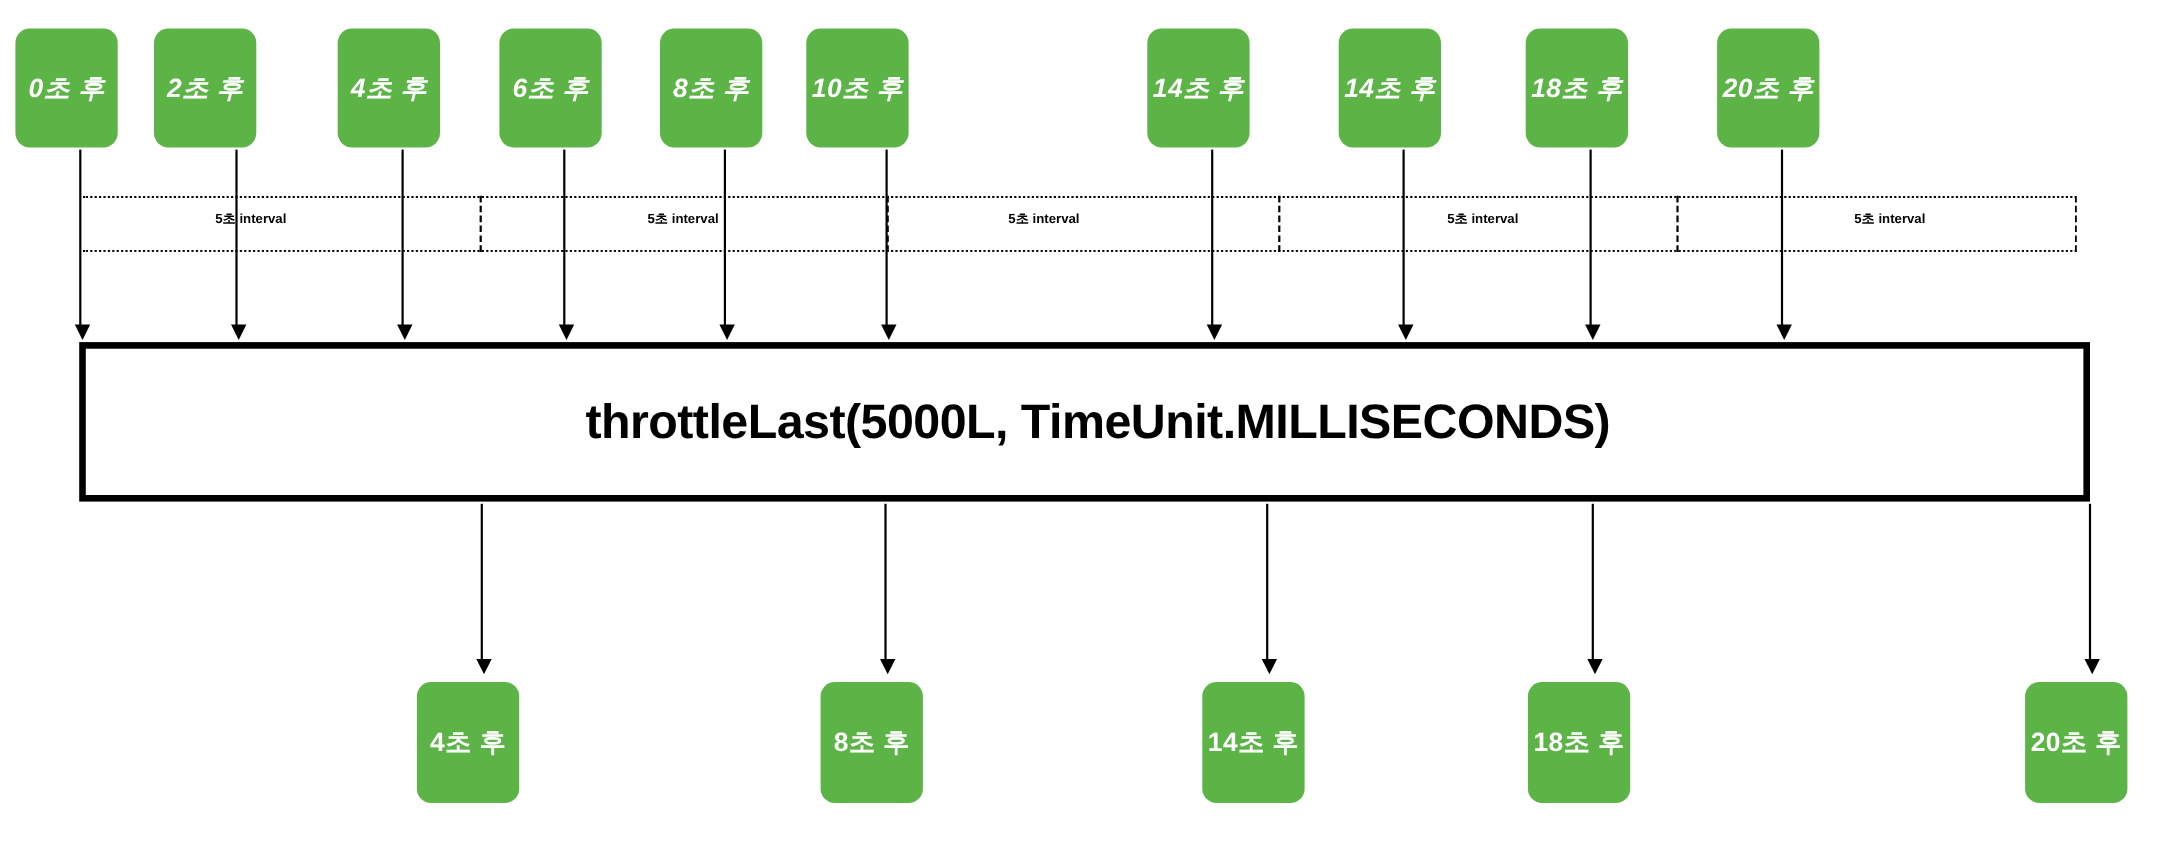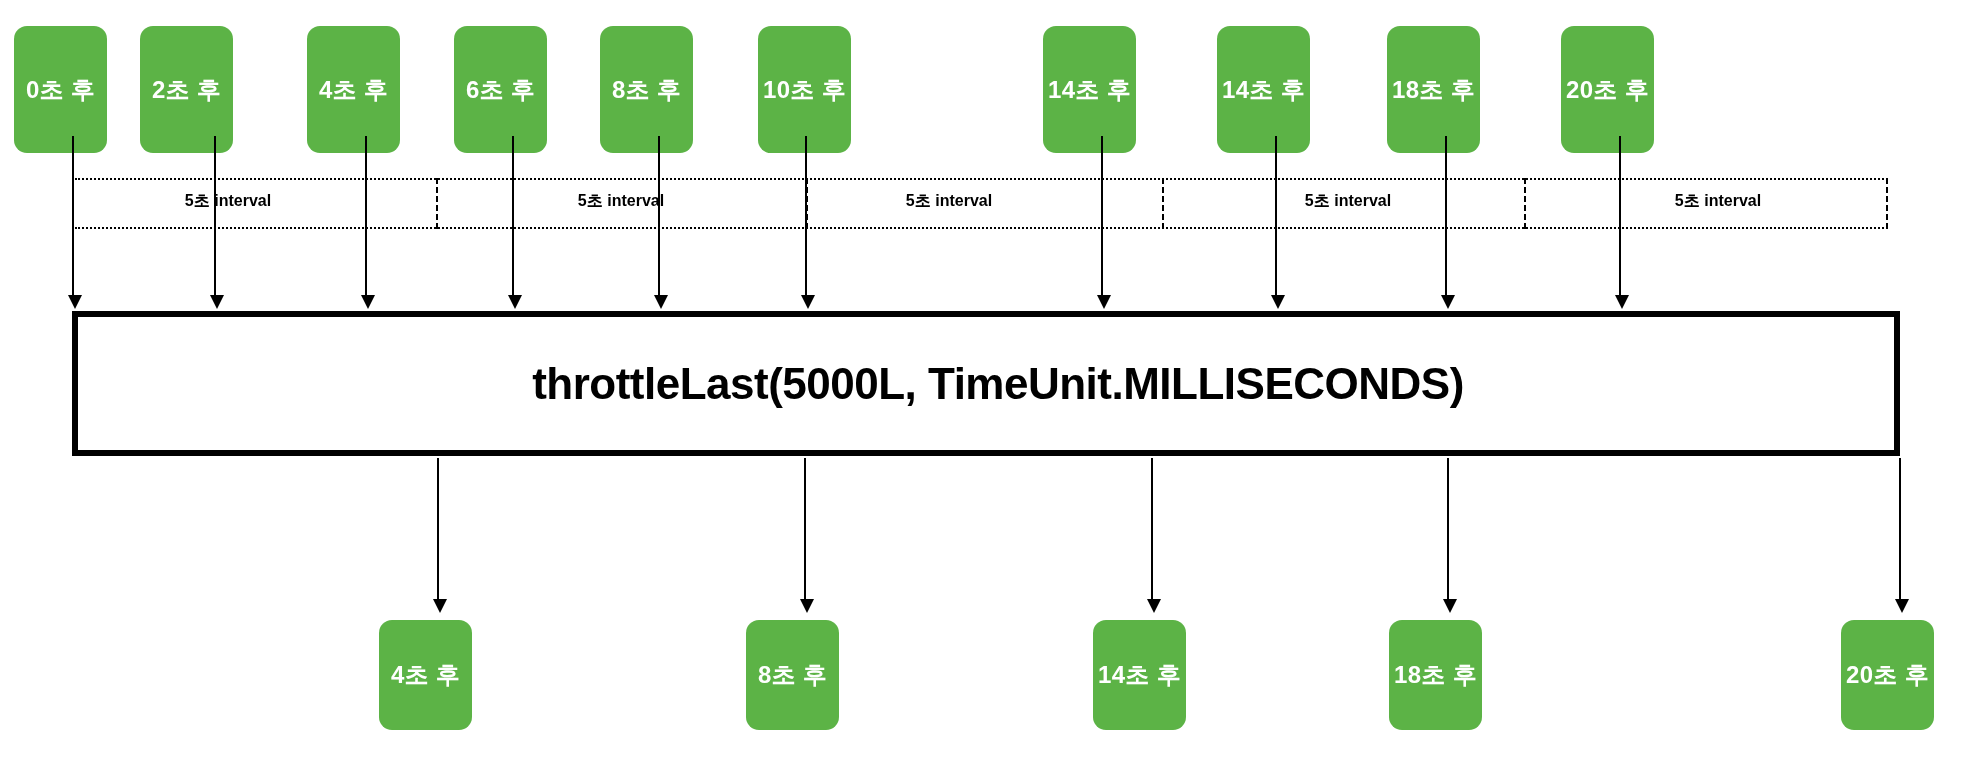--- a/index.html
+++ b/index.html
@@ -28,23 +28,24 @@
     font-weight: bold;
     display: flex;
     align-items: center;
     justify-content: center;
     letter-spacing: 0.3px;
     box-sizing: border-box;
     white-space: nowrap;
   }
   .event-box.input {
     width: 93px;
-    height: 127px;
+    height: 108px;
     top: 26px;
     font-size: 24px;
+    font-style: italic;
   }
   .event-box.output {
     width: 93px;
     height: 110px;
     top: 620px;
     font-size: 24px;
   }
 
   
   .interval-band {
@@ -61,21 +62,21 @@
   .interval-divider {
     position: absolute;
     top: 178px;
     width: 0;
     height: 51px;
     border-left: 2px dashed #000000;
   }
   .interval-label {
     position: absolute;
     top: 191px;
-    font-size: 16px;
+    font-size: 12px;
     font-weight: 600;
     color: #000000;
     text-align: center;
     white-space: nowrap;
     transform: translateX(-50%);
   }
 
   
   .arrow {
     position: absolute;
@@ -125,21 +126,21 @@
 <body>
 
 <div id="diagram">
 
   <div>
     <div class="event-box input" style="left:14px">0초 후</div>
     <div class="event-box input" style="left:140px">2초 후</div>
     <div class="event-box input" style="left:307px">4초 후</div>
     <div class="event-box input" style="left:454px">6초 후</div>
     <div class="event-box input" style="left:600px">8초 후</div>
-    <div class="event-box input" style="left:758px">10초 후</div>
+    <div class="event-box input" style="left:733px">10초 후</div>
     <div class="event-box input" style="left:1043px">14초 후</div>
     <div class="event-box input" style="left:1217px">14초 후</div>
     <div class="event-box input" style="left:1387px">18초 후</div>
     <div class="event-box input" style="left:1561px">20초 후</div>
   </div>
 
   <div class="interval-band"></div>
   <div class="interval-divider" style="left:436px"></div>
   <div class="interval-divider" style="left:806px"></div>
   <div class="interval-divider" style="left:1162px"></div>

